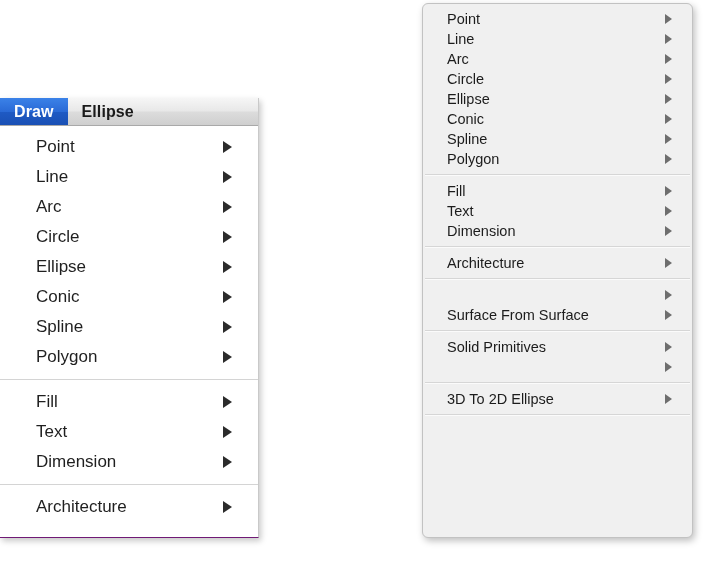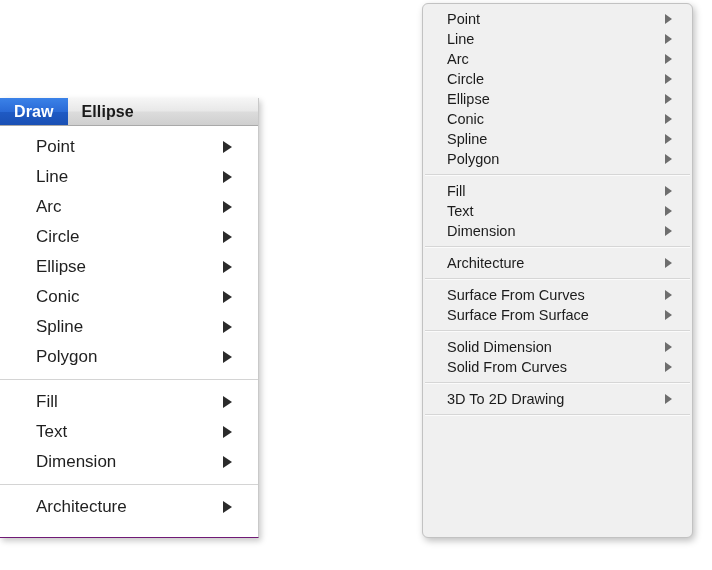--- a/index.html
+++ b/index.html
@@ -168,21 +168,21 @@
     <div class="rmi"><span>Conic</span><span class="arrow"></span></div>
     <div class="rmi"><span>Spline</span><span class="arrow"></span></div>
     <div class="rmi"><span>Polygon</span><span class="arrow"></span></div>
     <div class="rsep"></div>
     <div class="rmi"><span>Fill</span><span class="arrow"></span></div>
     <div class="rmi"><span>Text</span><span class="arrow"></span></div>
     <div class="rmi"><span>Dimension</span><span class="arrow"></span></div>
     <div class="rsep"></div>
     <div class="rmi"><span>Architecture</span><span class="arrow"></span></div>
     <div class="rsep"></div>
-    <div class="rmi"><span>Surface From Curves</span><span class="arrow"></span></div>
+    <div class="rmi"><span class="arrow"></span></div>
     <div class="rmi"><span>Surface From Surface</span><span class="arrow"></span></div>
     <div class="rsep"></div>
-    <div class="rmi"><span>Solid Dimension</span><span class="arrow"></span></div>
-    <div class="rmi"><span>Solid From Curves</span><span class="arrow"></span></div>
+    <div class="rmi"><span>Solid Primitives</span><span class="arrow"></span></div>
+    <div class="rmi"><span class="arrow"></span></div>
     <div class="rsep"></div>
-    <div class="rmi"><span>3D To 2D Drawing</span><span class="arrow"></span></div>
+    <div class="rmi"><span>3D To 2D Ellipse</span><span class="arrow"></span></div>
     <div class="rsep"></div>
   </div>
 
 </body></html>

